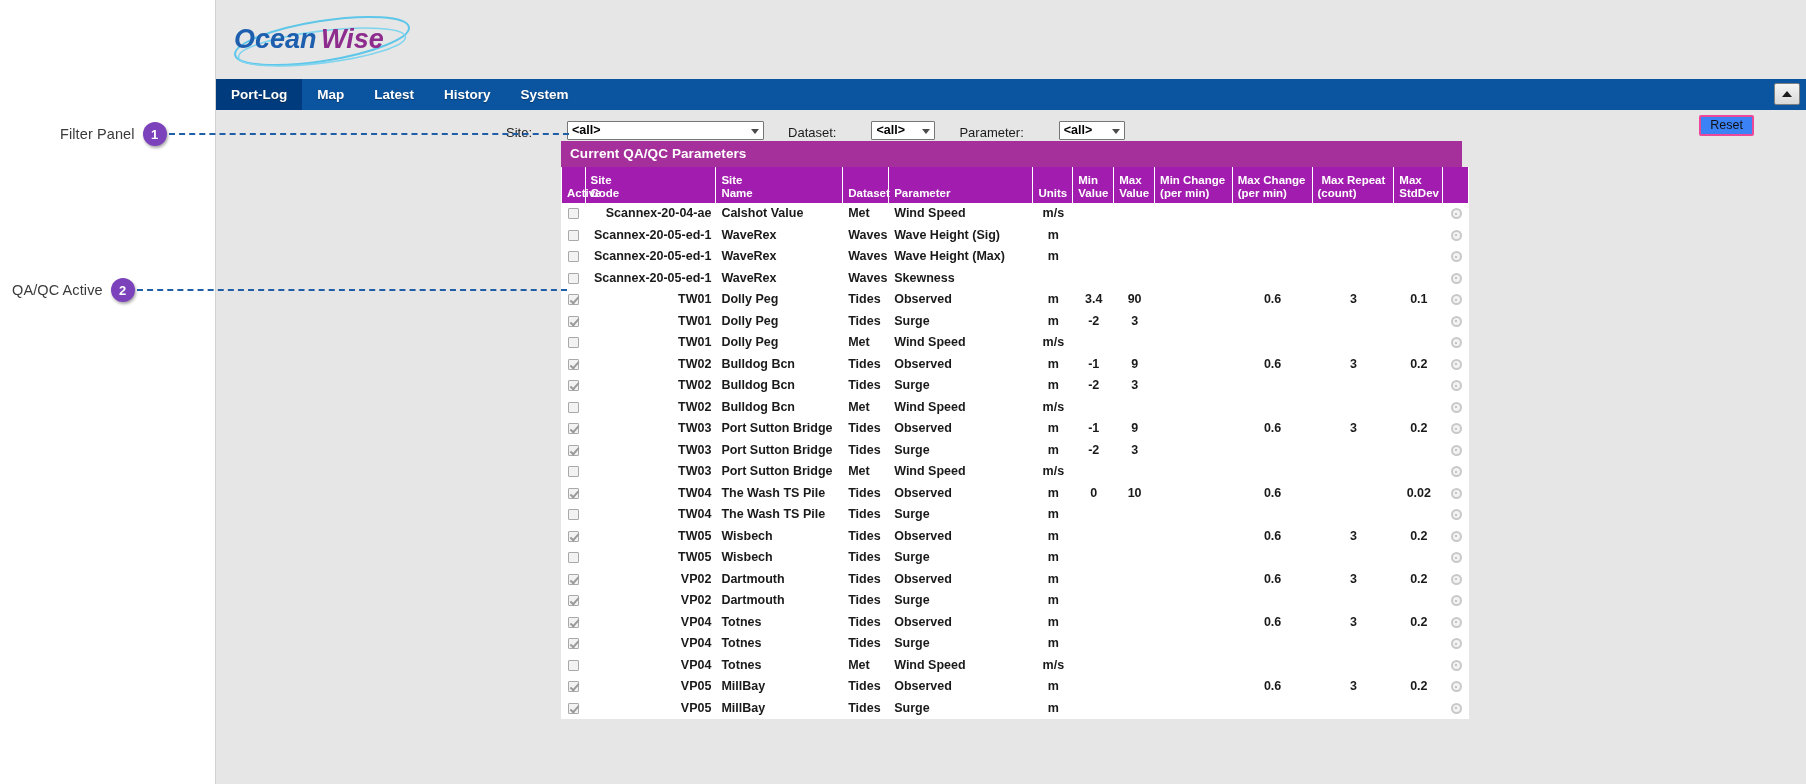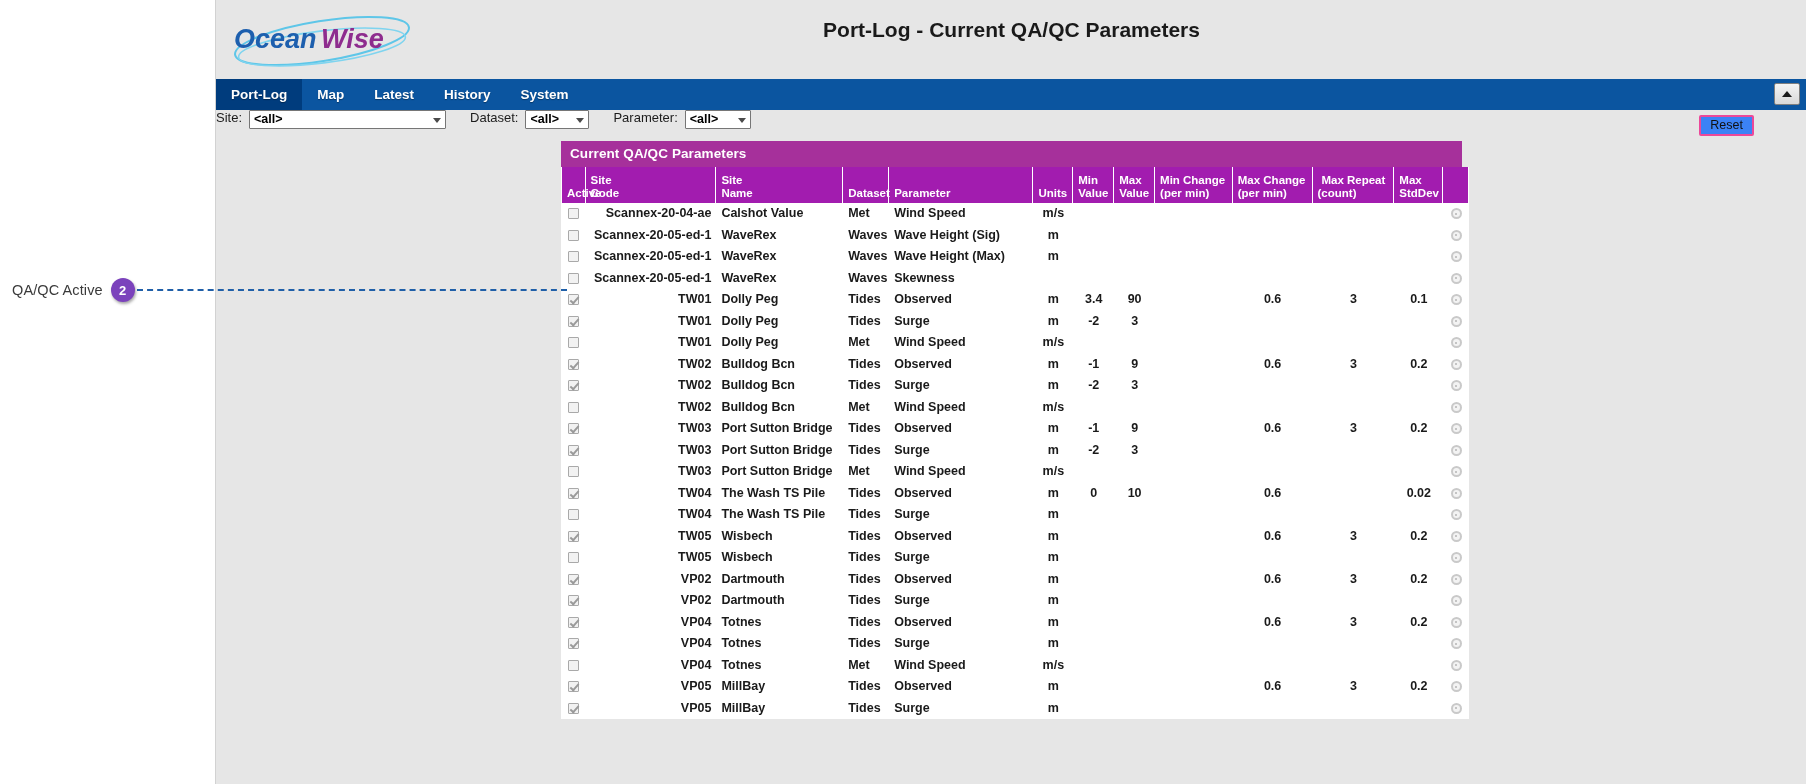--- a/index.html
+++ b/index.html
@@ -62,30 +62,30 @@
   .nav-collapse .tri {
     width: 0; height: 0; border-left: 5px solid transparent;
     border-right: 5px solid transparent; border-bottom: 6px solid #1b1b1b;
   }
 
   
   .body-area { position: relative; background: #e6e6e6; height: calc(784px - 79px - 31px - 40px); }
 
   
   .filter-bar {
-    height: 30px; display: flex; align-items: flex-start; 
+    height: 30px; display: flex; align-items: flex-end; padding-left: 290px;
     position: relative; font-size: 13px; color: #222;
   }
   .filter-bar label { margin-right: 7px; font-size: 13px; color: #1c1c1c;
     font-family: "Liberation Sans", sans-serif; }
   .sel {
     height: 19px; border: 1px solid #767676; background: #fff;
     font-family: "Liberation Sans", sans-serif; font-size: 12.5px; font-weight: 700;
     padding: 0 18px 1px 4px; position: relative; display: inline-flex; align-items: center;
-    color: #000; cursor: pointer; border-radius: 1px;
+    color: #000; cursor: pointer; border-radius: 1px; margin-left: 28px;
   }
   .sel .caret {
     position: absolute; right: 4px; top: 50%; margin-top: -2px;
     width: 0; height: 0; border-left: 4px solid transparent;
     border-right: 4px solid transparent; border-top: 5px solid #4a4a4a;
   }
   .sel.site { width: 197px; }
   .sel.dataset { width: 64px; }
   .sel.param { width: 66px; }
   .gap { width: 24px; }
@@ -167,36 +167,40 @@
     position: absolute; left: 0; top: 18px; width: 1591px;
     text-align: center; font-size: 21px; font-weight: 700; color: #1a1a1a;
     font-family: "Liberation Sans", sans-serif;
   }
 </style>
 </head>
 <body>
 
 <div id="root">
 
+  <div class="anno" id="anno1" style="left:60px; top:122px;">
+    <span class="anno-label">Filter Panel</span>
+    <span class="anno-badge">1</span>
+    <span class="anno-line" style="width:400px;"></span>
+  </div>
   <div class="anno" id="anno2" style="left:12px; top:278px;">
     <span class="anno-label">QA/QC Active</span>
     <span class="anno-badge">2</span>
     <span class="anno-line" style="width:430px;"></span>
   </div>
 
   <div id="app">
 
     <div class="logo-band">
       <svg class="logo" viewBox="0 0 200 54">
         <ellipse cx="96" cy="27" rx="88" ry="20" fill="none" stroke="#5ec6e8" stroke-width="2" transform="rotate(-9 96 27)"></ellipse>
         <ellipse cx="96" cy="33" rx="84" ry="16" fill="none" stroke="#7fd4ef" stroke-width="1.6" transform="rotate(-7 96 33)"></ellipse>
         <text x="8" y="34" font-family="Liberation Sans, sans-serif" font-size="27" font-style="italic" font-weight="bold" fill="#1d5fae">Ocean</text>
         <text x="95" y="34" font-family="Liberation Sans, sans-serif" font-size="27" font-style="italic" font-weight="bold" fill="#8e2c8e">Wise</text>
       </svg>
-      <div class="title-bar">Port-Log - Current QA/QC Parameters</div>
     </div>
 
     <div class="navbar">
       <div class="nav-item active">
           <span>Port-Log</span>
         </div>
       <div class="nav-item">
           <span>Map</span>
         </div>
       <div class="nav-item">

